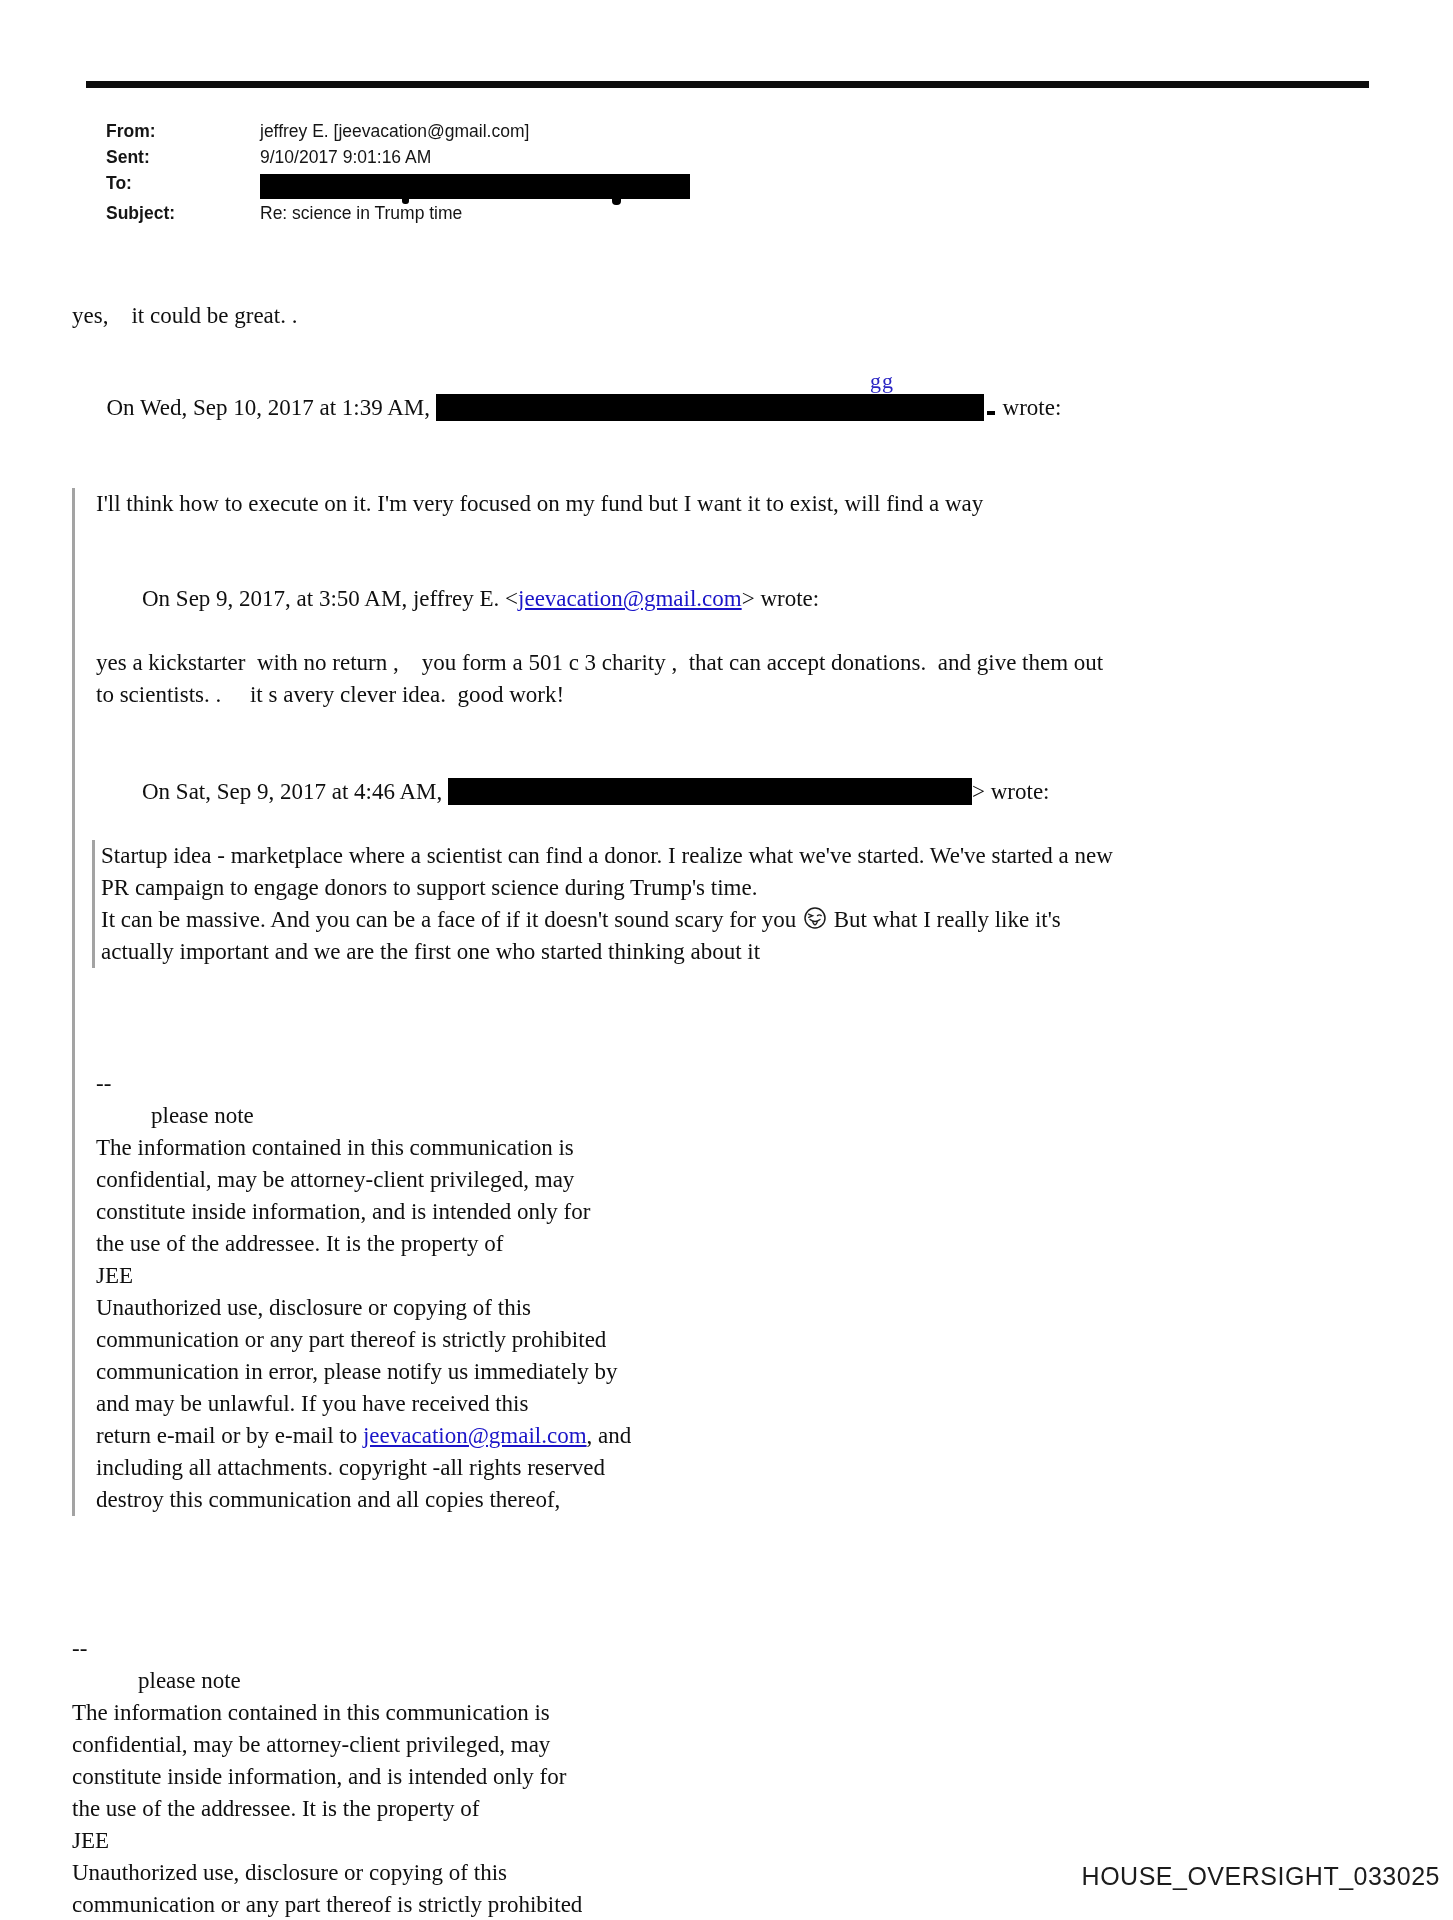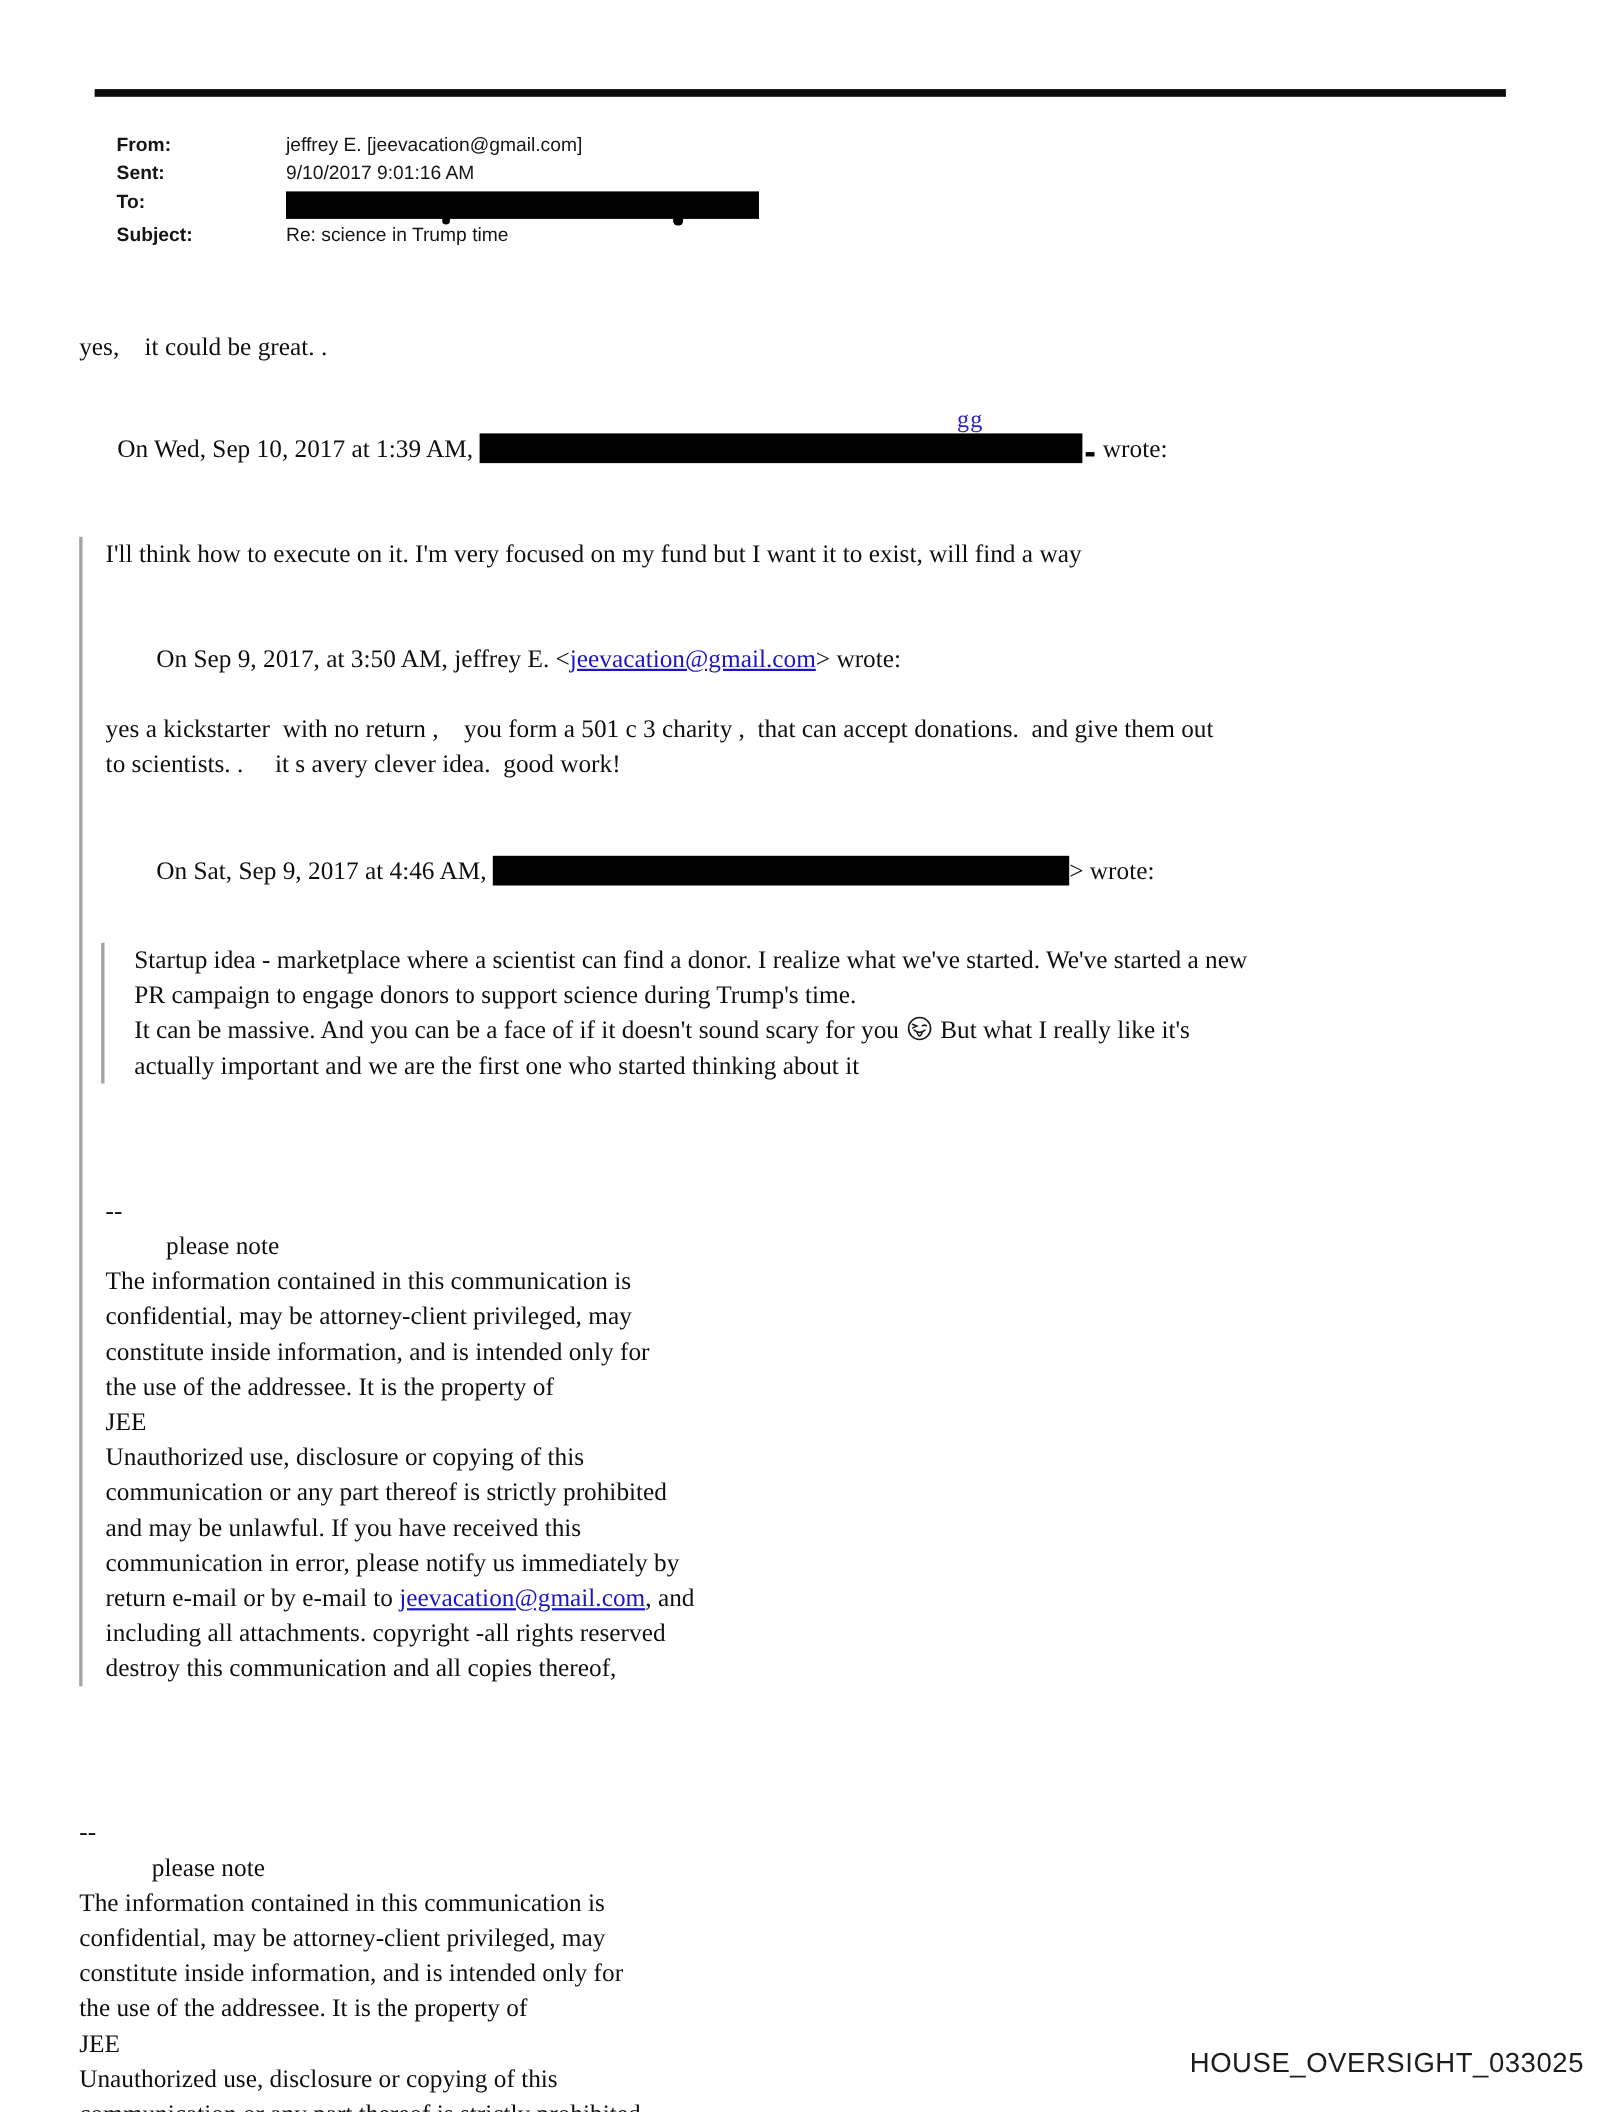--- a/index.html
+++ b/index.html
@@ -50,21 +50,21 @@
     color:#2a25c4;font-size:22px;letter-spacing:1px;
   }
   .tick{
     display:inline-block;width:8px;height:4px;background:#000;
     vertical-align:0px;margin:0 2px 0 3px;
   }
   blockquote.outer{
     margin:0;border-left:3px solid #a3a3a3;padding-left:21px;
   }
   blockquote.inner{
-    margin:17px 0 0 -4px;border-left:3px solid #a3a3a3;padding-left:27px;
+    margin:0 0 0 -4px;border-left:3px solid #a3a3a3;padding-left:6px;
   }
   .mt1{margin-top:31px;}
   .mt2{margin-top:33px;}
   .mt3{margin-top:43px;}
   .sig1{margin-top:100px;}
   .sig2{margin-top:117px;}
   .note1{padding-left:55px;}
   .note2{padding-left:66px;}
   a.email-link{color:#1a14c8;text-decoration:underline;}
   .emoji{
@@ -145,22 +145,22 @@
         <p>--</p>
         <p class="note1">please note</p>
         <div>
             <div style="white-space: pre-wrap;">The information contained in this communication is</div>
             <div style="white-space: pre-wrap;">confidential, may be attorney-client privileged, may</div>
             <div style="white-space: pre-wrap;">constitute inside information, and is intended only for</div>
             <div style="white-space: pre-wrap;">the use of the addressee. It is the property of</div>
             <div style="white-space: pre-wrap;">JEE</div>
             <div style="white-space: pre-wrap;">Unauthorized use, disclosure or copying of this</div>
             <div style="white-space: pre-wrap;">communication or any part thereof is strictly prohibited</div>
+            <div style="white-space: pre-wrap;">communication in error, please notify us immediately by</div>
             <div style="white-space: pre-wrap;">and may be unlawful. If you have received this</div>
-            <div style="white-space: pre-wrap;">communication in error, please notify us immediately by</div>
           </div>
         <div>
           <span>return e-mail or by e-mail to </span><a class="email-link" href="#">jeevacation@gmail.com</a><span>, and</span>
         </div>
         <div>
             <div style="white-space: pre-wrap;">including all attachments. copyright -all rights reserved</div>
             <div style="white-space: pre-wrap;">destroy this communication and all copies thereof,</div>
           </div>
       </div>
     </blockquote>

